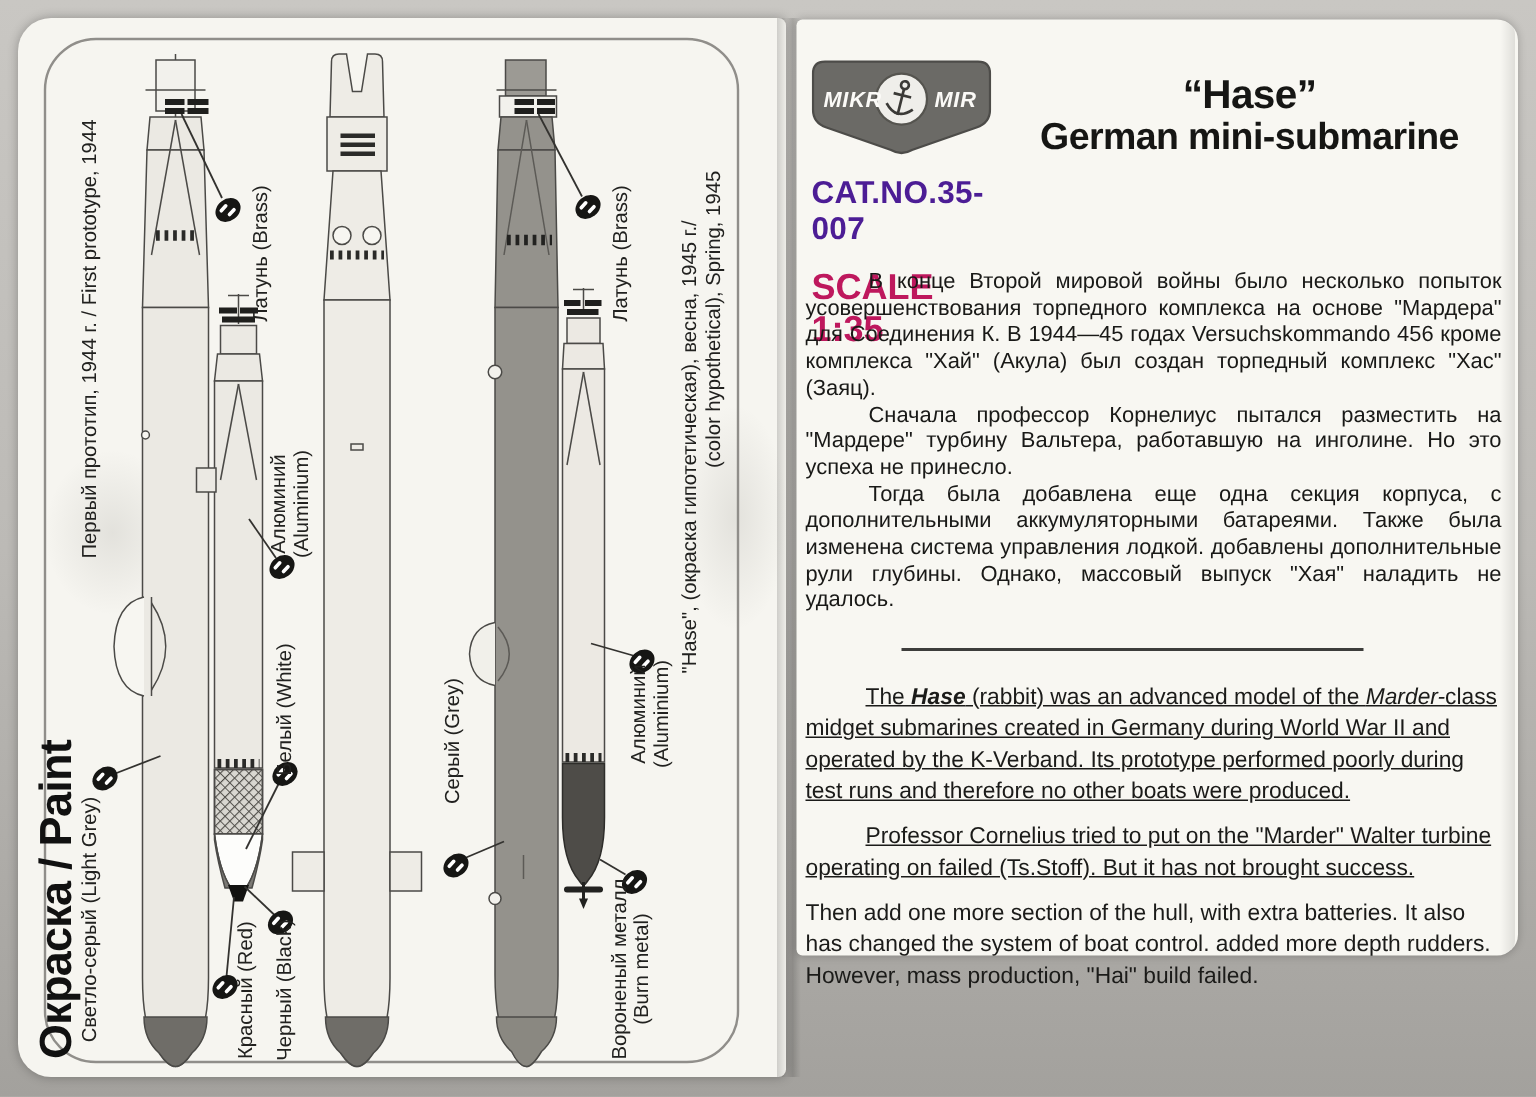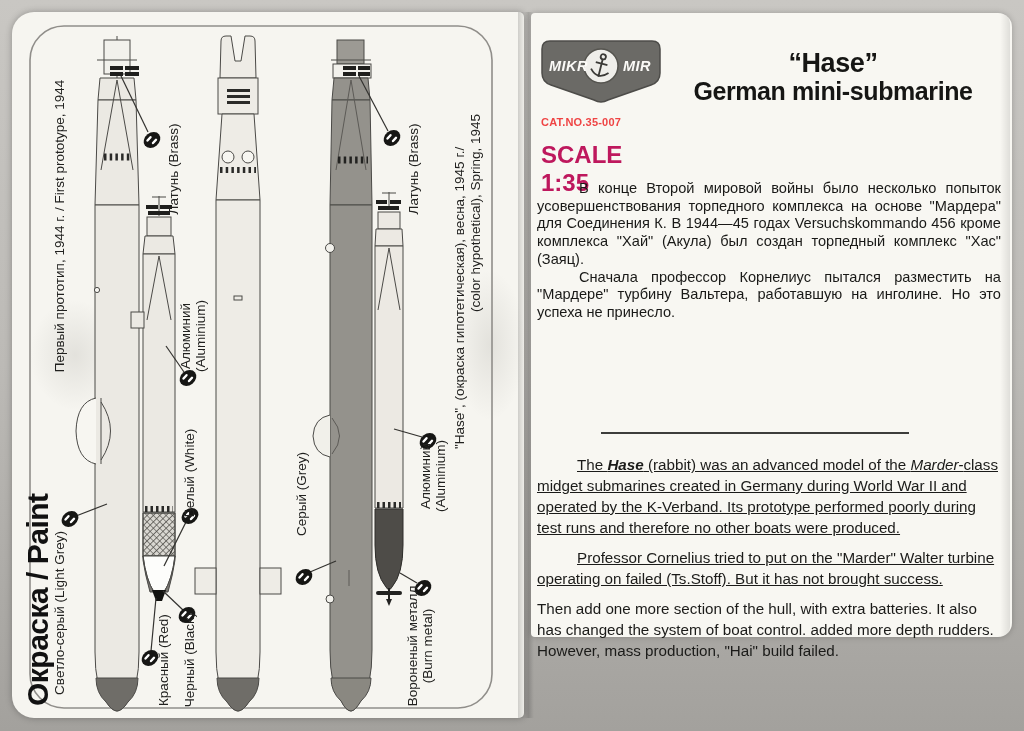--- a/index.html
+++ b/index.html
@@ -20,21 +20,21 @@
   .smudge{position:absolute;border-radius:50%;pointer-events:none;
         background:radial-gradient(closest-side,rgba(110,108,100,.14),rgba(110,108,100,0));}
   svg.diagram{position:absolute;left:0;top:0;}
   
   .rl{position:absolute;transform:rotate(-90deg);transform-origin:0 0;
       font-size:13.5px;line-height:15px;color:#21211f;white-space:nowrap;text-align:center;}
   .rl.big{font-size:30px;line-height:32px;font-weight:bold;color:#111;letter-spacing:-.5px;}
   .rl.cap{font-size:13.5px;}
   
   .brand{position:absolute;left:10px;top:27px;width:125px;}
-  .catno{font-weight:bold;font-size:11px;color:#ef4444;margin-top:4px;letter-spacing:.2px;}
+  .catno{font-weight:bold;font-size:21px;color:#4c1d95;margin-top:4px;letter-spacing:.2px;}
   .scaletxt{font-weight:bold;font-size:24px;color:#be185d;margin-top:13px;}
   .titles{position:absolute;left:128px;top:36px;width:348px;text-align:center;
       font-weight:bold;color:#161614;letter-spacing:-.4px;}
   .titles .t1{font-size:25px;line-height:28px;}
   .titles .t2{font-size:27px;line-height:28px;}
   .titles .t3{font-size:25px;line-height:28px;}
   .ru{position:absolute;left:6px;top:167px;width:464px;
       font-size:14.6px;line-height:17.7px;color:#191917;text-align:justify;}
   .ru p{margin:0;text-indent:42px;}
   .divider{position:absolute;left:70px;top:419px;width:308px;height:0;
@@ -275,20 +275,21 @@
     </div>
 
     <div class="titles">
       <div class="t2">“Hase”</div>
       <div class="t3">German mini-submarine</div>
     </div>
 
     <div class="ru">
       <p>В конце Второй мировой войны было несколько попыток усовершенствования торпедного комплекса на основе "Мардера" для Соединения К. В 1944—45 годах Versuchskommando 456 кроме комплекса "Хай" (Акула) был создан торпедный комплекс "Хас" (Заяц).</p>
       <p>Сначала профессор Корнелиус пытался разместить на "Мардере" турбину Вальтера, работавшую на инголине. Но это успеха не принесло.</p>
+      <p>Тогда была добавлена еще одна секция корпуса, с дополнительными аккумуляторными батареями. Также была изменена система управления лодкой. добавлены дополнительные рули глубины. Однако, массовый выпуск "Хая" наладить не удалось.</p>
     </div>
 
     <div class="divider"></div>
 
     <div class="en">
       <p class="ind"><span>The </span><b><i>Hase</i></b><span> (rabbit) was an advanced model of the </span><i>Marder-</i><span>class midget submarines created in Germany during World War II and operated by the K-Verband. Its prototype performed poorly during test runs and therefore no other boats were produced.</span></p>
       <p class="ind">Professor Cornelius tried to put on the "Marder" Walter turbine operating on failed (Ts.Stoff). But it has not brought success.</p>
       <p>Then add one more section of the hull, with extra batteries. It also has changed the system of boat control. added more depth rudders. However, mass production, "Hai" build failed.</p>
     </div>
 

